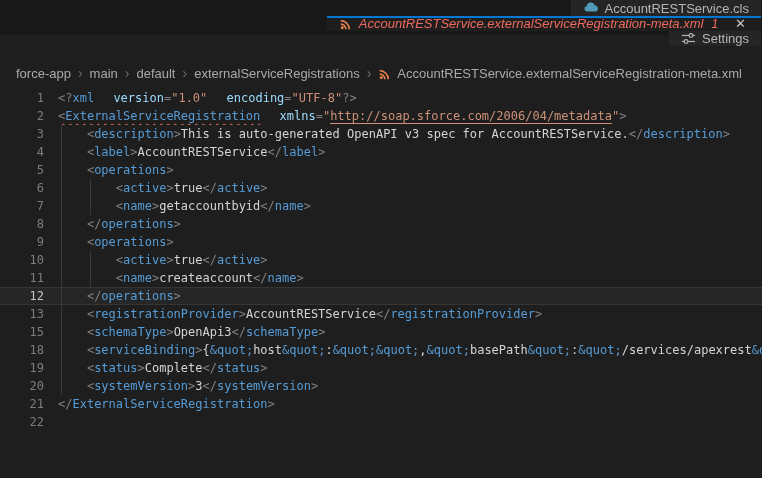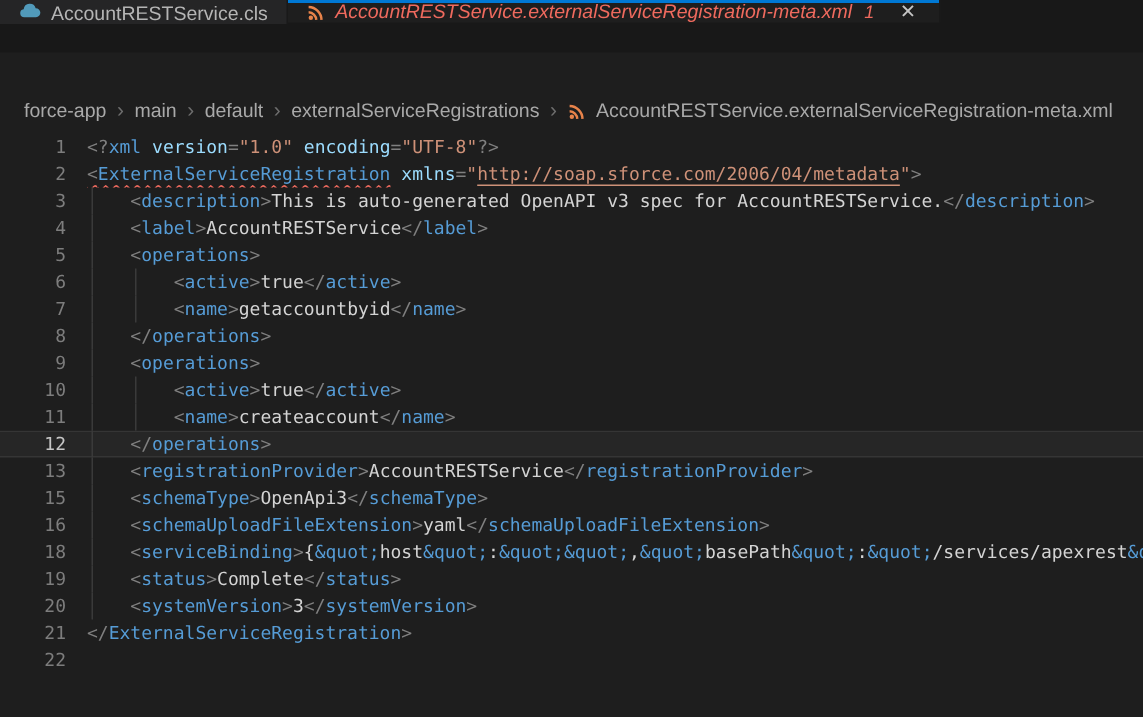--- a/index.html
+++ b/index.html
@@ -3,21 +3,21 @@
 <meta charset="utf-8">
 <style>
   html,body{margin:0;padding:0;}
   body{
     width:762px;height:478px;overflow:hidden;
     background:var(--bg,#1e1e1e);
     font-family:"Liberation Sans",sans-serif;
     -webkit-font-smoothing:antialiased;
   }
   
-  .tabbar{display:flex;height:35px;background:var(--tabbar,#181818);align-items:flex-start;}
+  .tabbar{display:flex;height:35px;background:var(--tabbar,#181818);align-items:flex-end;flex-direction:column;}
   .tab{position:relative;display:flex;align-items:center;gap:6px;padding:0 12px;
        background:var(--tabinactive,#252526);border-right:1px solid #191919;cursor:pointer;}
   .tab .tlabel{font-size:13px;color:#cfcfcf;white-space:nowrap;}
   .tab.active{background:var(--bg,#1e1e1e);}
   .tab.active::before{content:"";position:absolute;top:0;left:0;right:0;height:2px;background:var(--accent,#0078d4);}
   .tab.active .tlabel{color:var(--error,#f07a6a);font-style:italic;}
   .tab.dim .tlabel{color:#b5b5b5;}
   .badge{font-size:12px;color:var(--error,#f14c4c);margin-left:2px;font-style:italic;}
   .close{color:#c5c5c5;font-size:13px;margin-left:8px;padding:1px 3px;border-radius:3px;line-height:1;}
   .ticon{display:flex;align-items:center;}
@@ -31,21 +31,21 @@
   .editor{padding-top:5px;font-family:"DejaVu Sans Mono",monospace;font-size:12px;line-height:18px;cursor:text;}
   .line{position:relative;display:flex;height:18px;white-space:pre;}
   .line.cur{background:rgba(255,255,255,0.04);
             box-shadow:inset 0 1px 0 rgba(255,255,255,0.07), inset 0 -1px 0 rgba(255,255,255,0.07);}
   .ln{flex:none;width:44px;text-align:right;color:var(--linenum,#7d7d7d);user-select:none;}
   .line.cur .ln{color:#c6c6c6;}
   .code{margin-left:14px;flex:1;overflow:hidden;}
   .guide{position:absolute;top:0;bottom:0;width:1px;background:var(--guide,#3a3a3a);}
   .p{color:var(--punct,#808080);}
   .t{color:var(--tag,#569cd6);}
-  .a{color:var(--attr,#9cdcfe);}
+  .a{color:var(--attr,#9cdcfe);margin-left:12px;}
   .s{color:var(--string,#ce9178);}
   .x{color:var(--text,#d4d4d4);}
   .e{color:var(--entity,#569cd6);}
   .sq{text-decoration:underline;text-decoration-style:wavy;text-decoration-color:var(--error,#f14c4c);
       text-decoration-skip-ink:none;text-underline-offset:3px;text-decoration-thickness:1px;}
   .lk{text-decoration:underline;text-decoration-color:var(--string,#ce9178);text-underline-offset:3px;}
 </style>
 </head>
 <body>
 
@@ -62,20 +62,31 @@
       <span class="ticon">
         <svg width="14" height="14" viewBox="0 0 16 16">
           <circle cx="3.7" cy="12.3" r="1.7" fill="#e8834a"></circle>
           <path d="M2 8.2a6 6 0 0 1 5.8 5.8" fill="none" stroke="#e8834a" stroke-width="1.9"></path>
           <path d="M2 4.2A10 10 0 0 1 11.8 14" fill="none" stroke="#e8834a" stroke-width="1.9"></path>
         </svg>
       </span>
       <span class="tlabel">AccountRESTService.externalServiceRegistration-meta.xml</span>
       <span class="badge">1</span>
       <span class="close">✕</span>
+    </div>
+    <div class="tab dim">
+      <span class="ticon">
+        <svg width="15" height="15" viewBox="0 0 16 16">
+          <line x1="1" y1="4.8" x2="15" y2="4.8" stroke="#b5b5b5" stroke-width="1.3"></line>
+          <circle cx="10.6" cy="4.8" r="2" fill="#252526" stroke="#b5b5b5" stroke-width="1.3"></circle>
+          <line x1="1" y1="11.2" x2="15" y2="11.2" stroke="#b5b5b5" stroke-width="1.3"></line>
+          <circle cx="5.4" cy="11.2" r="2" fill="#252526" stroke="#b5b5b5" stroke-width="1.3"></circle>
+        </svg>
+      </span>
+      <span class="tlabel">Settings</span>
     </div>
   </div>
 <div class="crumbs" id="crumbs">
     <span class="citem">force-app</span>
     <span class="sep">›</span>
     <span class="citem">main</span>
     <span class="sep">›</span>
     <span class="citem">default</span>
     <span class="sep">›</span>
     <span class="citem">externalServiceRegistrations</span>
@@ -97,19 +108,18 @@
     <div class="line"><span class="ln">5</span><span class="guide" style="left: 61px;"></span><span class="code"><span>    </span><span class="p">&lt;</span><span class="t">operations</span><span class="p">&gt;</span></span></div>
     <div class="line"><span class="ln">6</span><span class="guide" style="left: 61px;"></span><span class="guide" style="left: 89.8px;"></span><span class="code"><span>        </span><span class="p">&lt;</span><span class="t">active</span><span class="p">&gt;</span><span class="x">true</span><span class="p">&lt;/</span><span class="t">active</span><span class="p">&gt;</span></span></div>
     <div class="line"><span class="ln">7</span><span class="guide" style="left: 61px;"></span><span class="guide" style="left: 89.8px;"></span><span class="code"><span>        </span><span class="p">&lt;</span><span class="t">name</span><span class="p">&gt;</span><span class="x">getaccountbyid</span><span class="p">&lt;/</span><span class="t">name</span><span class="p">&gt;</span></span></div>
     <div class="line"><span class="ln">8</span><span class="guide" style="left: 61px;"></span><span class="code"><span>    </span><span class="p">&lt;/</span><span class="t">operations</span><span class="p">&gt;</span></span></div>
     <div class="line"><span class="ln">9</span><span class="guide" style="left: 61px;"></span><span class="code"><span>    </span><span class="p">&lt;</span><span class="t">operations</span><span class="p">&gt;</span></span></div>
     <div class="line"><span class="ln">10</span><span class="guide" style="left: 61px;"></span><span class="guide" style="left: 89.8px;"></span><span class="code"><span>        </span><span class="p">&lt;</span><span class="t">active</span><span class="p">&gt;</span><span class="x">true</span><span class="p">&lt;/</span><span class="t">active</span><span class="p">&gt;</span></span></div>
     <div class="line"><span class="ln">11</span><span class="guide" style="left: 61px;"></span><span class="guide" style="left: 89.8px;"></span><span class="code"><span>        </span><span class="p">&lt;</span><span class="t">name</span><span class="p">&gt;</span><span class="x">createaccount</span><span class="p">&lt;/</span><span class="t">name</span><span class="p">&gt;</span></span></div>
     <div class="line cur"><span class="ln">12</span><span class="guide" style="left: 61px;"></span><span class="code"><span>    </span><span class="p">&lt;/</span><span class="t">operations</span><span class="p">&gt;</span></span></div>
     <div class="line"><span class="ln">13</span><span class="guide" style="left: 61px;"></span><span class="code"><span>    </span><span class="p">&lt;</span><span class="t">registrationProvider</span><span class="p">&gt;</span><span class="x">AccountRESTService</span><span class="p">&lt;/</span><span class="t">registrationProvider</span><span class="p">&gt;</span></span></div>
     <div class="line"><span class="ln">15</span><span class="guide" style="left: 61px;"></span><span class="code"><span>    </span><span class="p">&lt;</span><span class="t">schemaType</span><span class="p">&gt;</span><span class="x">OpenApi3</span><span class="p">&lt;/</span><span class="t">schemaType</span><span class="p">&gt;</span></span></div>
-    <div class="line"><span class="ln">16</span><span class="guide" style="left: 61px;"></span><span class="code"><span>    </span><span class="p">&lt;</span><span class="t">schemaUploadFileExtension</span><span class="p">&gt;</span><span class="x">yaml</span><span class="p">&lt;/</span><span class="t">schemaUploadFileExtension</span><span class="p">&gt;</span></span></div>
     <div class="line"><span class="ln">18</span><span class="guide" style="left: 61px;"></span><span class="code"><span>    </span><span class="p">&lt;</span><span class="t">serviceBinding</span><span class="p">&gt;</span><span class="x">{</span><span class="e">&amp;quot;</span><span class="x">host</span><span class="e">&amp;quot;</span><span class="x">:</span><span class="e">&amp;quot;</span><span class="e">&amp;quot;</span><span class="x">,</span><span class="e">&amp;quot;</span><span class="x">basePath</span><span class="e">&amp;quot;</span><span class="x">:</span><span class="e">&amp;quot;</span><span class="x">/services/apexrest</span><span class="e">&amp;quot;</span></span></div>
     <div class="line"><span class="ln">19</span><span class="guide" style="left: 61px;"></span><span class="code"><span>    </span><span class="p">&lt;</span><span class="t">status</span><span class="p">&gt;</span><span class="x">Complete</span><span class="p">&lt;/</span><span class="t">status</span><span class="p">&gt;</span></span></div>
     <div class="line"><span class="ln">20</span><span class="guide" style="left: 61px;"></span><span class="code"><span>    </span><span class="p">&lt;</span><span class="t">systemVersion</span><span class="p">&gt;</span><span class="x">3</span><span class="p">&lt;/</span><span class="t">systemVersion</span><span class="p">&gt;</span></span></div>
     <div class="line"><span class="ln">21</span><span class="code"><span></span><span class="p">&lt;/</span><span class="t">ExternalServiceRegistration</span><span class="p">&gt;</span></span></div>
     <div class="line"><span class="ln">22</span><span class="code"><span></span></span></div>
   </div>
 
 </body></html>

